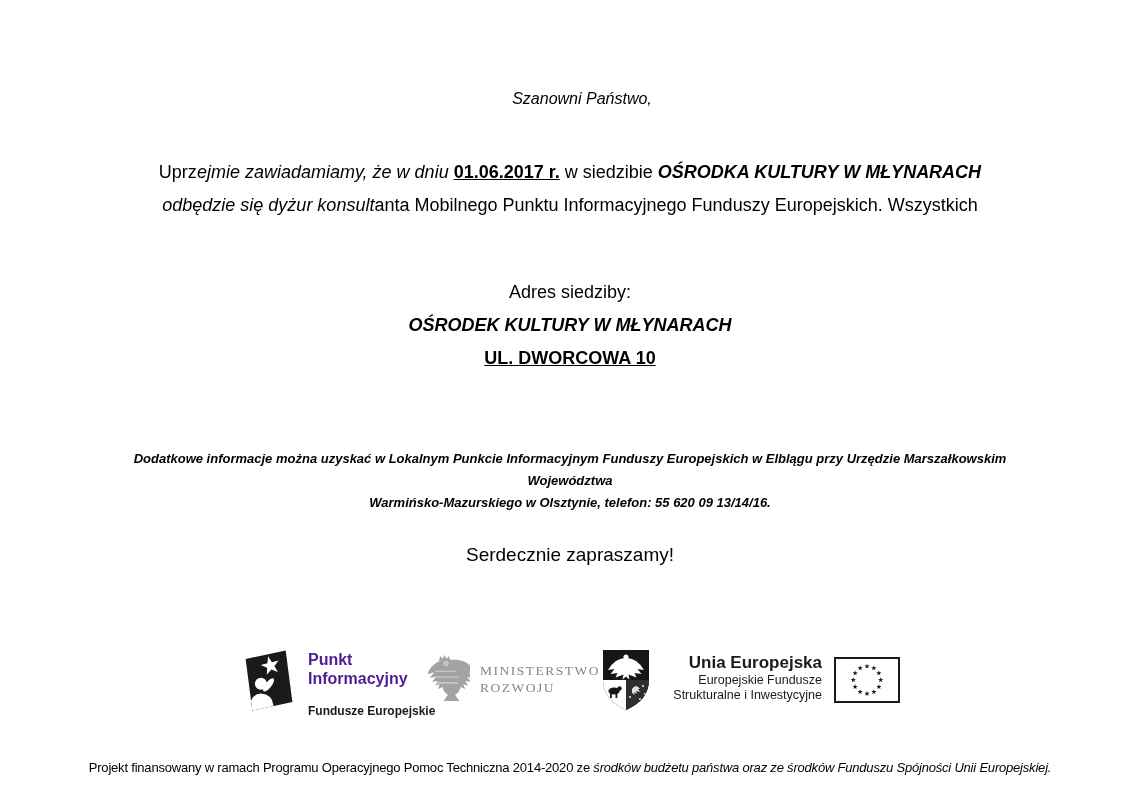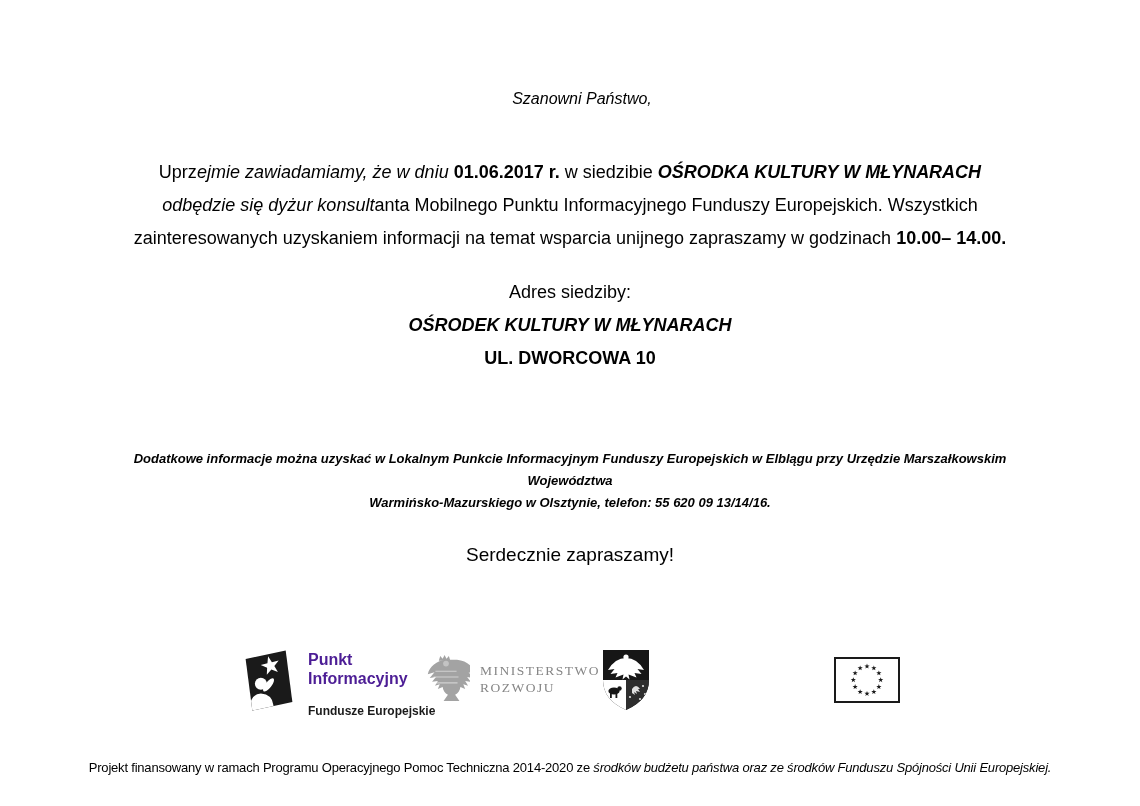--- a/index.html
+++ b/index.html
@@ -34,21 +34,21 @@
   .closing {
     left: 0; top: 544px; width: 1140px;
     font-size: 19px;
   }
   .footer-note {
     left: 50px; top: 740px; width: 1040px;
     font-size: 13px; letter-spacing: -0.2px; margin-top: 20px;
   }
 
   .it { font-style: italic; }
-  .bd { font-weight: bold; }
+  .bd { font-weight: bold; text-decoration: underline; }
   .bdit { font-weight: bold; font-style: italic; }
 
   
   .logo-group { position: absolute; }
 
   .punkt-logo { left: 238px; top: 646px; width: 170px; height: 70px; }
   .punkt-flag { position: absolute; left: 0; top: 0; }
   .punkt-text { position: absolute; left: 70px; top: 4px; white-space: nowrap; }
   .punkt-title { font-size: 16px; font-weight: bold; line-height: 19px; color: #4c1d95; }
   .punkt-sub { font-size: 12px; font-weight: 600; margin-top: 16px; color: #1a1a1a; }
@@ -77,21 +77,20 @@
 </head>
 <body>
 
 <div class="abs greeting center">
   <span>Szanowni Państwo,</span>
 </div>
 
 <div class="abs main-paragraph center">
   <div><span>Uprz</span><span class="it">ejmie zawiadamiamy, że w dniu </span><span class="bd">01.06.2017 r.</span><span> w siedzibie </span><span class="bdit">OŚRODKA KULTURY W MŁYNARACH</span></div>
   <div><span class="it">odbędzie się dyżur konsult</span><span>anta Mobilnego Punktu Informacyjnego Funduszy Europejskich. Wszystkich</span></div>
-  <div><span>zainteresowanych uzyskaniem informacji na temat wsparcia unijnego zapraszamy w godzinach </span><span class="bd">10.00– 14.00.</span></div>
 </div>
 
 <div class="abs address-block center">
   <div>Adres siedziby:</div>
   <div class="bdit">OŚRODEK KULTURY W MŁYNARACH</div>
   <div class="bd">UL. DWORCOWA 10</div>
 </div>
 
 <div class="abs info-note center">
   <div>Dodatkowe informacje można uzyskać w Lokalnym Punkcie Informacyjnym Funduszy Europejskich w Elblągu przy Urzędzie Marszałkowskim Województwa</div>
@@ -168,20 +167,25 @@
         <circle cx="41" cy="37" r="1.1"></circle>
         <circle cx="28" cy="48" r="1.1"></circle>
         <circle cx="38" cy="50" r="1.1"></circle>
         <circle cx="43" cy="45" r="1.1"></circle>
       </g>
     </g>
   </svg>
 </div>
 
 <div class="logo-group eu-logo">
+  <div class="eu-text">
+    <div class="eu-title">Unia Europejska</div>
+    <div class="eu-sub">Europejskie Fundusze</div>
+    <div class="eu-sub">Strukturalne i Inwestycyjne</div>
+  </div>
   <div class="eu-flag">
     <svg width="62" height="42" viewBox="0 0 66 46" aria-hidden="true">
       <defs>
         <g id="eu-star">
           <polygon fill="#1a1a1a" points="0,-3 0.71,-0.97 2.85,-0.93 1.14,0.37 1.76,2.43 0,1.2 -1.76,2.43 -1.14,0.37 -2.85,-0.93 -0.71,-0.97"></polygon>
         </g>
       </defs>
       <use href="#eu-star" transform="translate(33,8)"></use>
       <use href="#eu-star" transform="translate(40.5,10)"></use>
       <use href="#eu-star" transform="translate(46,15.5)"></use>

